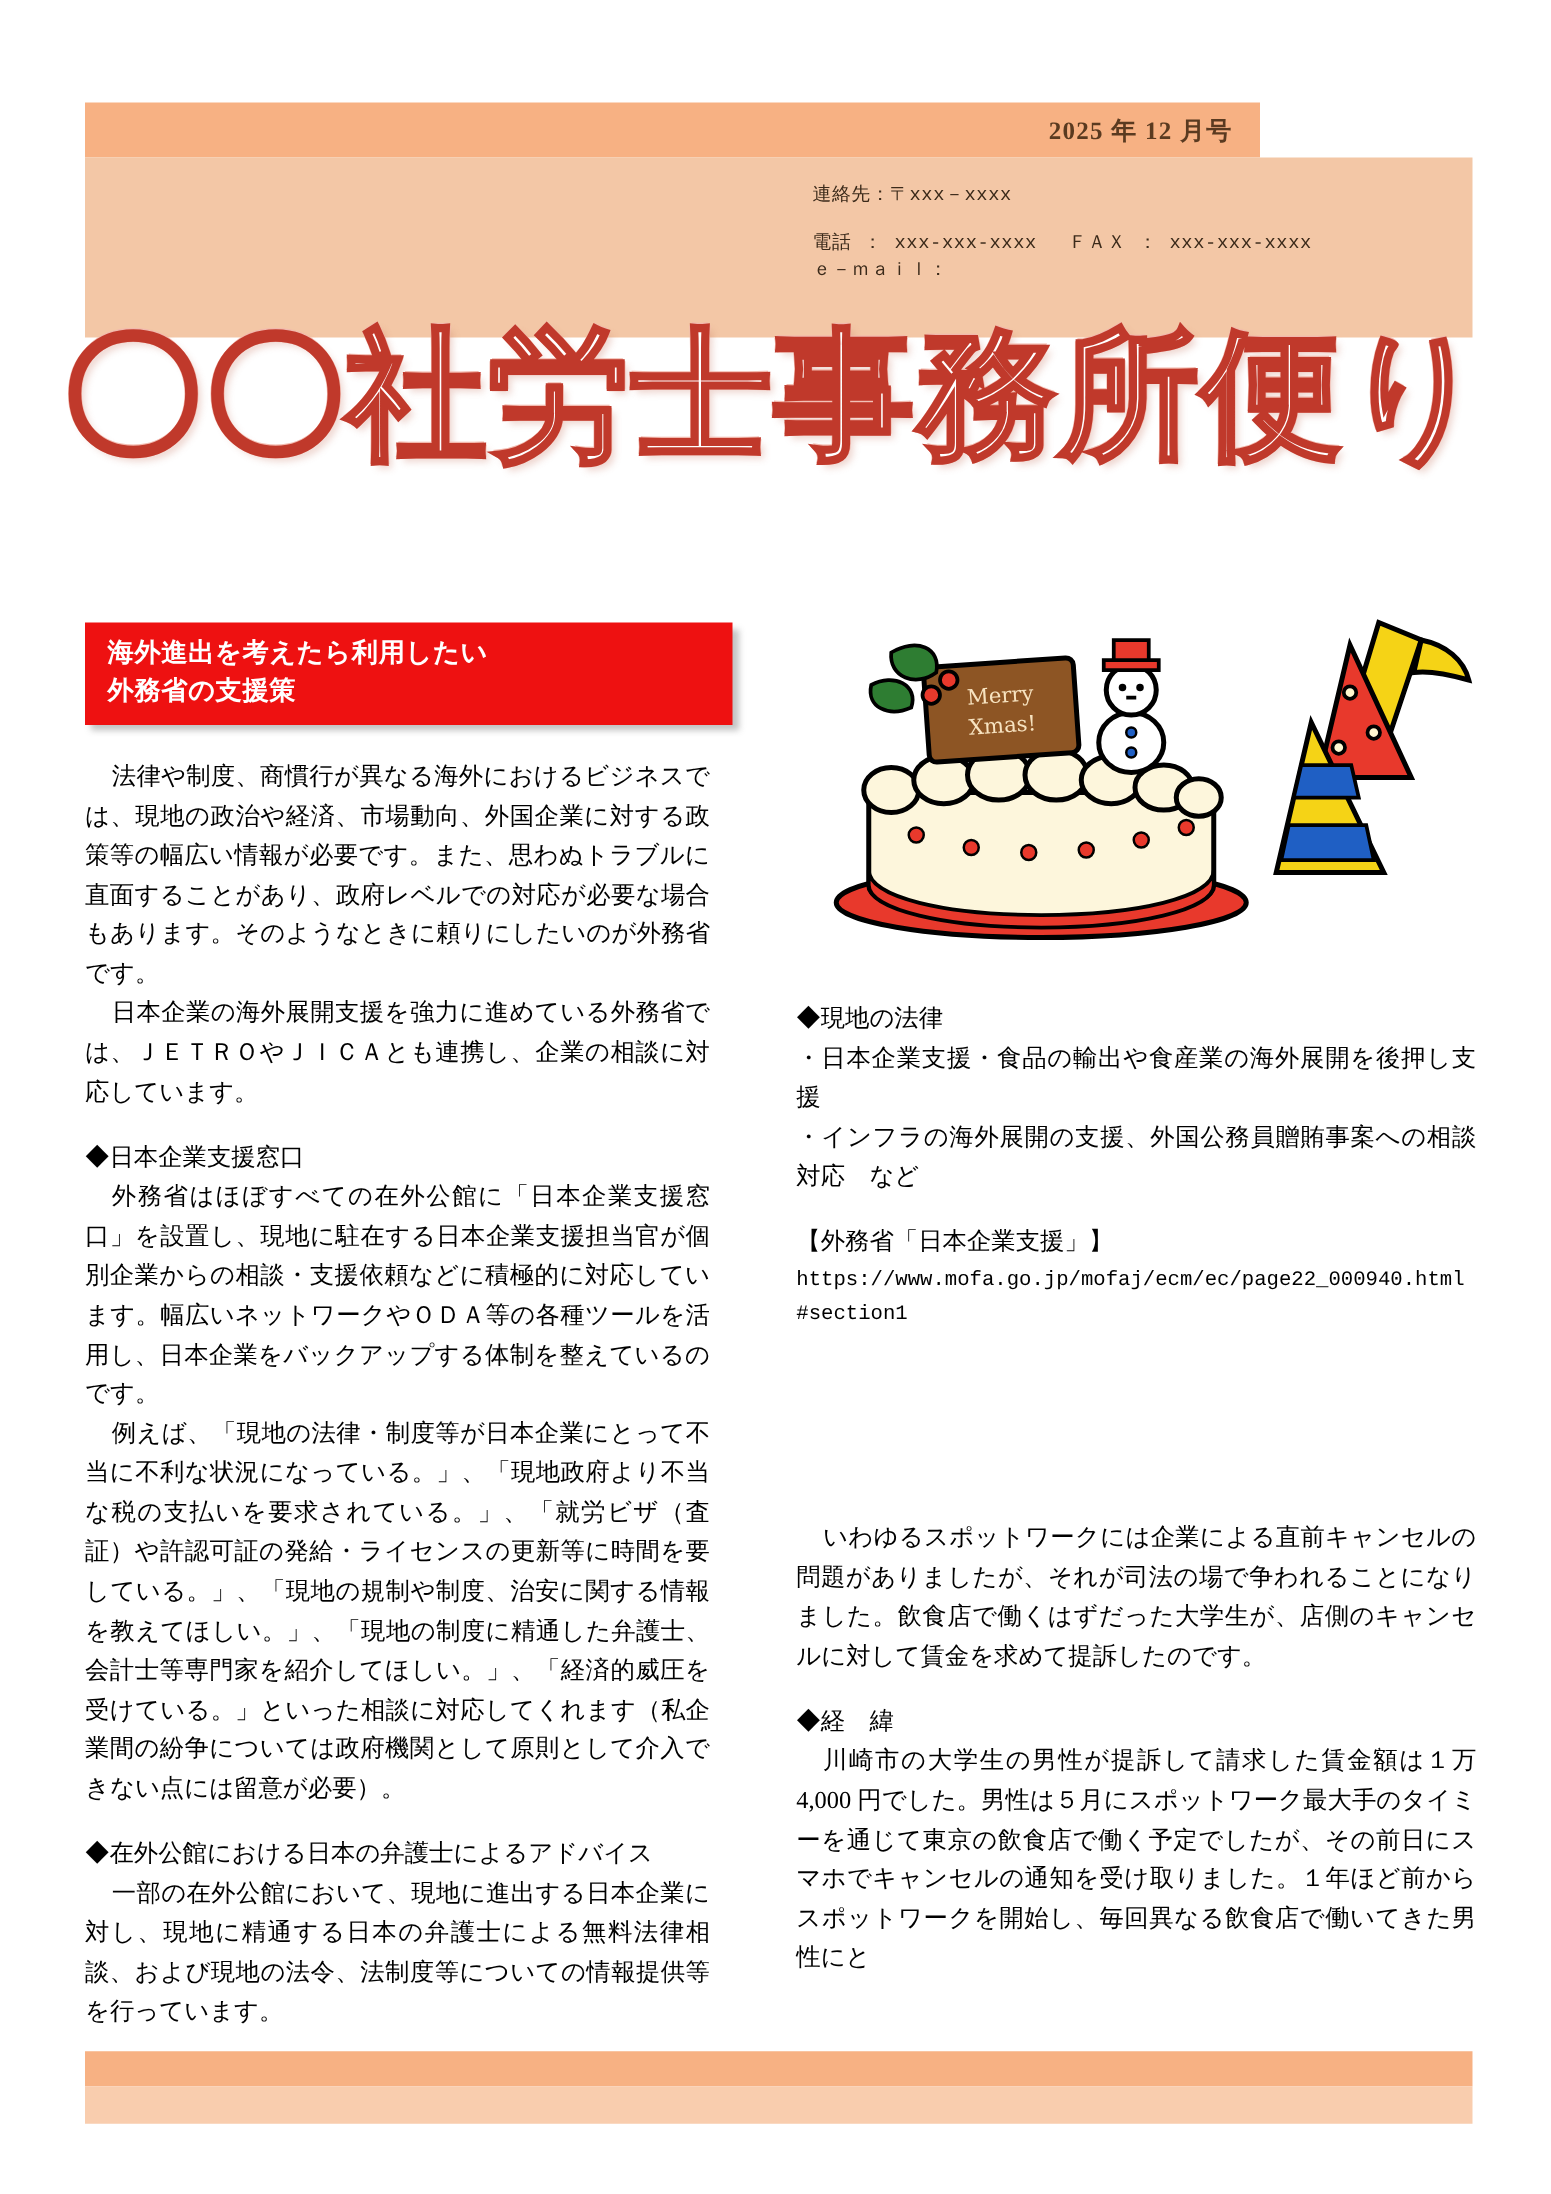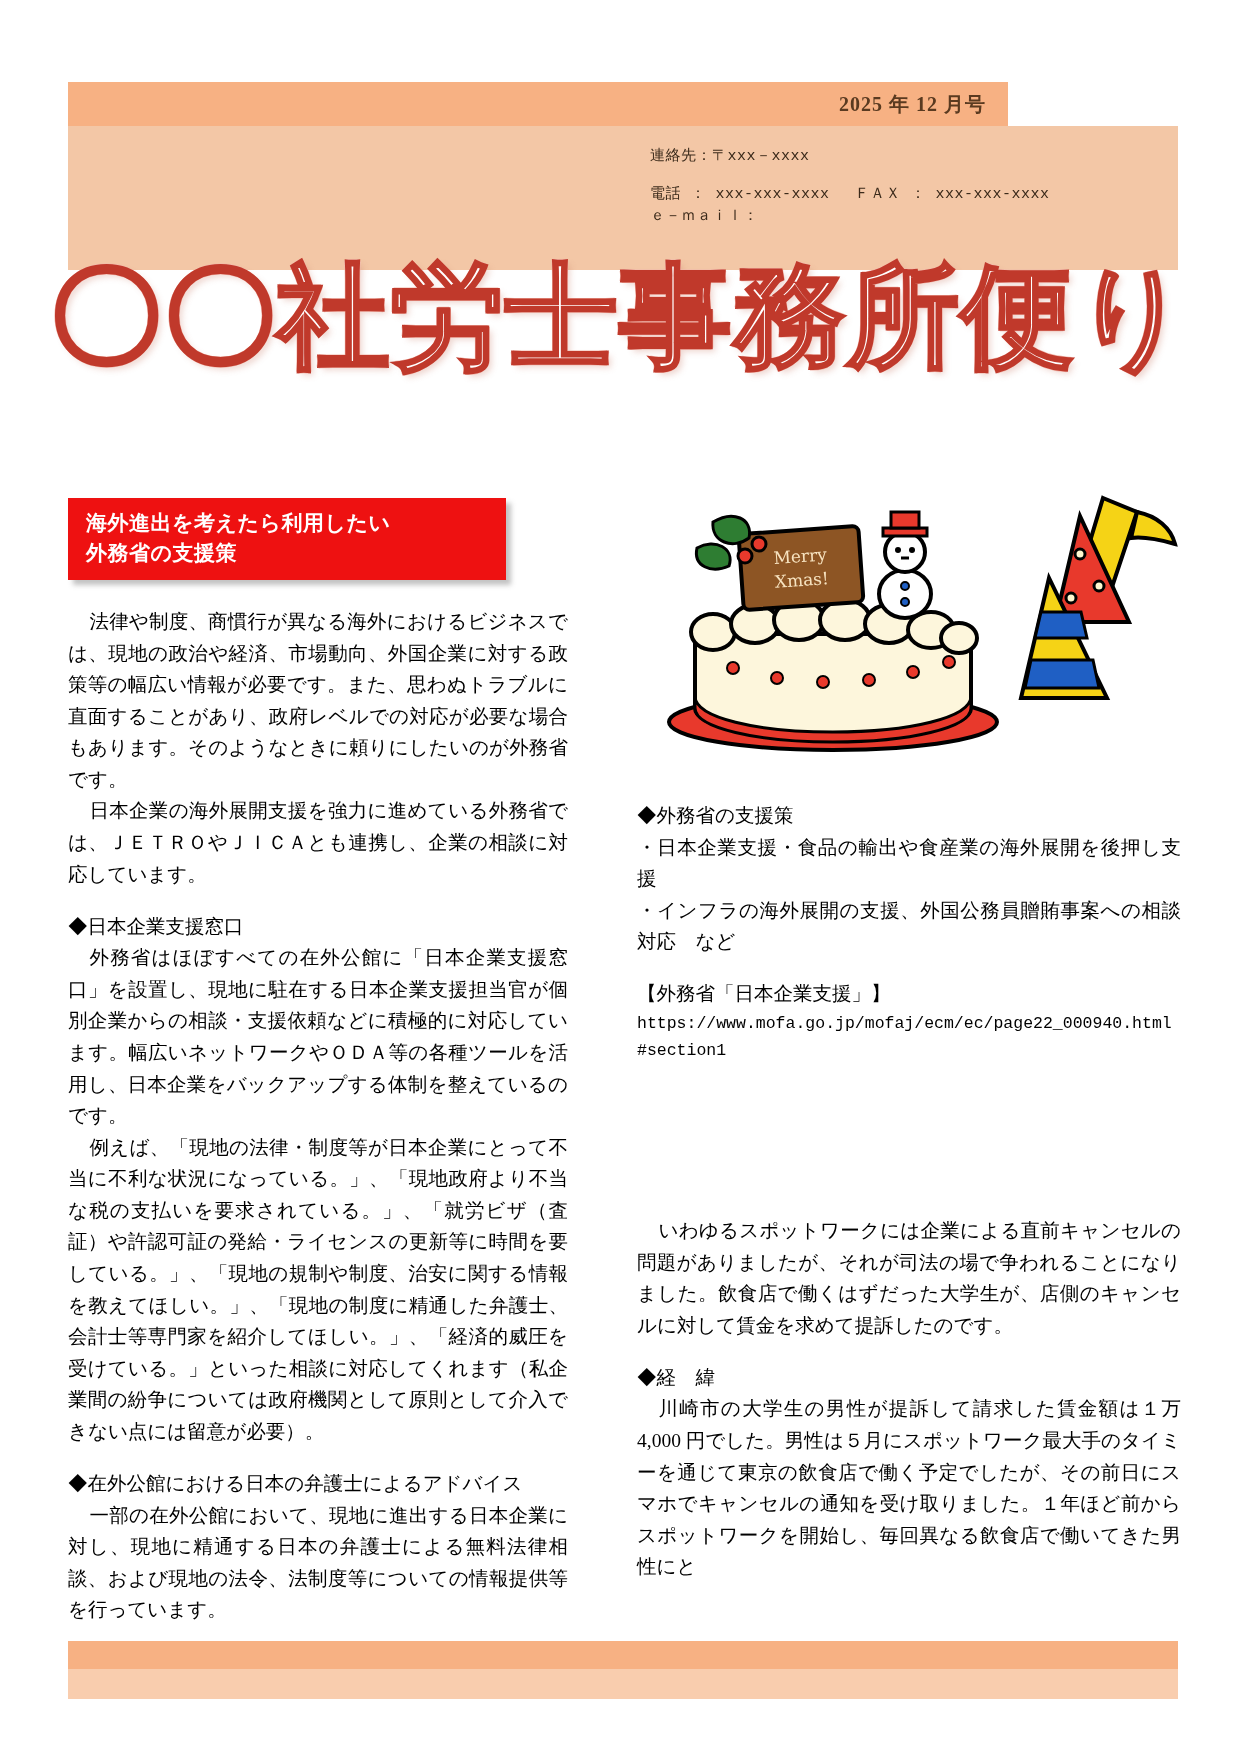--- a/index.html
+++ b/index.html
@@ -88,21 +88,21 @@
     box-shadow: 5px 5px 5px rgba(120,120,120,0.45);
     padding: 10px 16px 12px 18px;
   }
   .redbar .l {
     display: block;
     font-size: 21px;
     line-height: 1.42;
     white-space: nowrap;
     letter-spacing: 0.5px;
   }
-  #redbar-1 { left: 68px; top: 498px; width: 438px; }
+  #redbar-1 { left: 68px; top: 498px; width: 518px; }
   #redbar-2 { left: 637px; top: 1107px; width: 541px; }
 
   
   .col {
     position: absolute;
     font-family: "Liberation Serif", serif;
     font-size: 19.5px;
     line-height: 1.62;
     color: #000;
     text-align: justify;
@@ -246,21 +246,21 @@
           <circle cx="275" cy="68" r="3" fill="#000"></circle>
           <path d="M264 76 L272 76" stroke="#000" stroke-width="3"></path>
           <circle cx="268" cy="104" r="4" fill="#1f5fc4" stroke="#000" stroke-width="2"></circle>
           <circle cx="268" cy="120" r="4" fill="#1f5fc4" stroke="#000" stroke-width="2"></circle>
         </g>
       </g>
     </svg>
   </div>
 
   <div class="col" id="col-right-a">
-    <p class="head">◆外務省の支援策</p>
+    <p class="head">◆現地の法律</p>
     <p class="head">・日本企業支援・食品の輸出や食産業の海外展開を後押し支援</p>
     <p class="head">・インフラの海外展開の支援、外国公務員贈賄事案への相談対応　など</p>
     <p class="head space">【外務省「日本企業支援」】</p>
     <p class="urltext">https://www.mofa.go.jp/mofaj/ecm/ec/page22_000940.html#section1</p>
   </div>
 
 
   <div class="col" id="col-right-b">
     <p class="ind">いわゆるスポットワークには企業による直前キャンセルの問題がありましたが、それが司法の場で争われることになりました。飲食店で働くはずだった大学生が、店側のキャンセルに対して賃金を求めて提訴したのです。</p>
     <p class="head space">◆経　緯</p>

